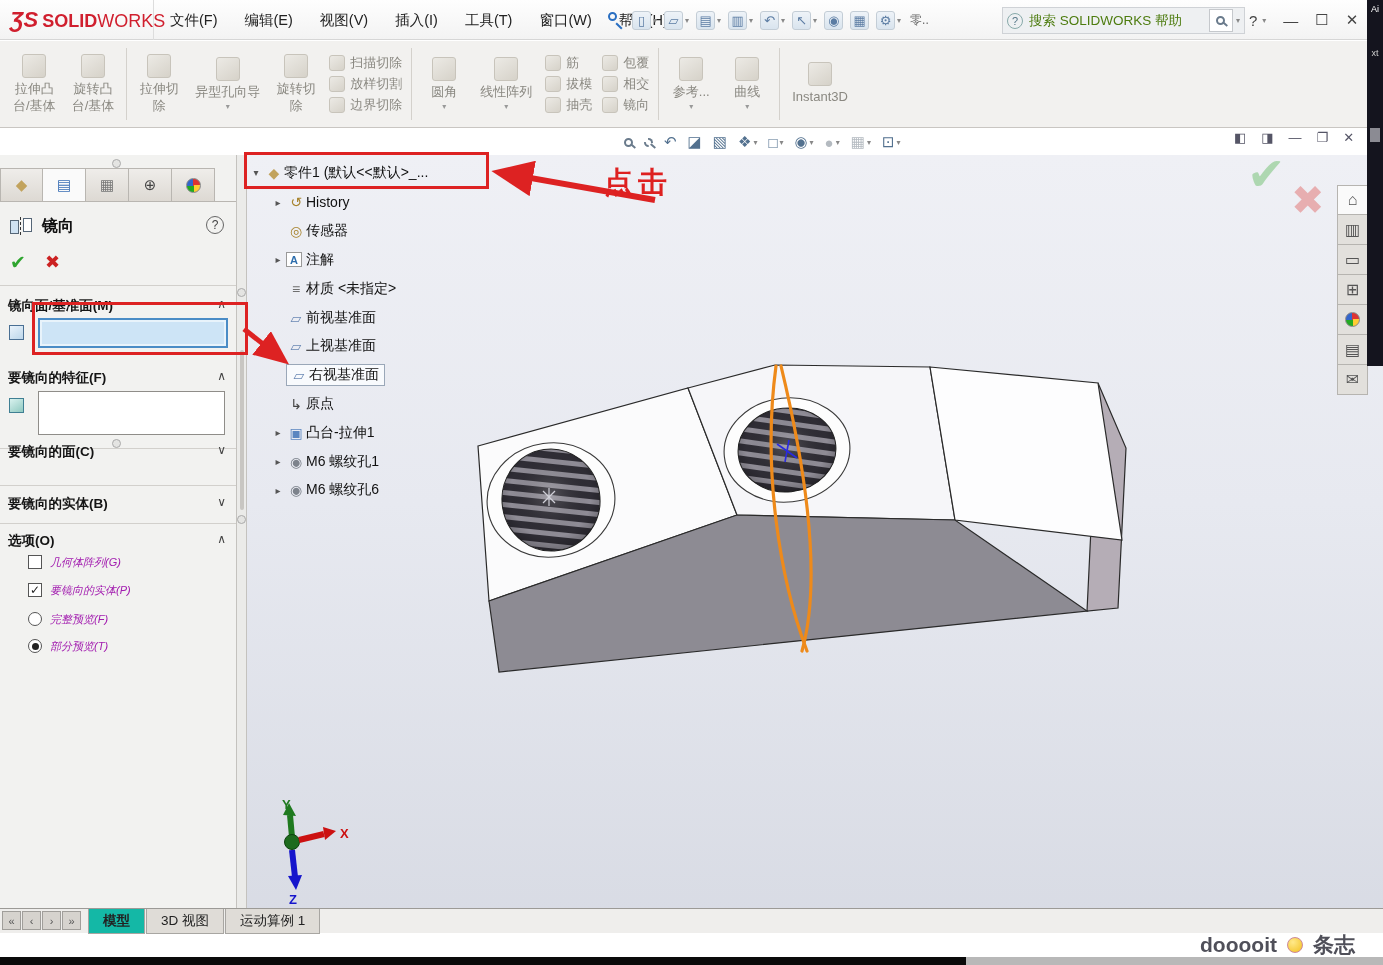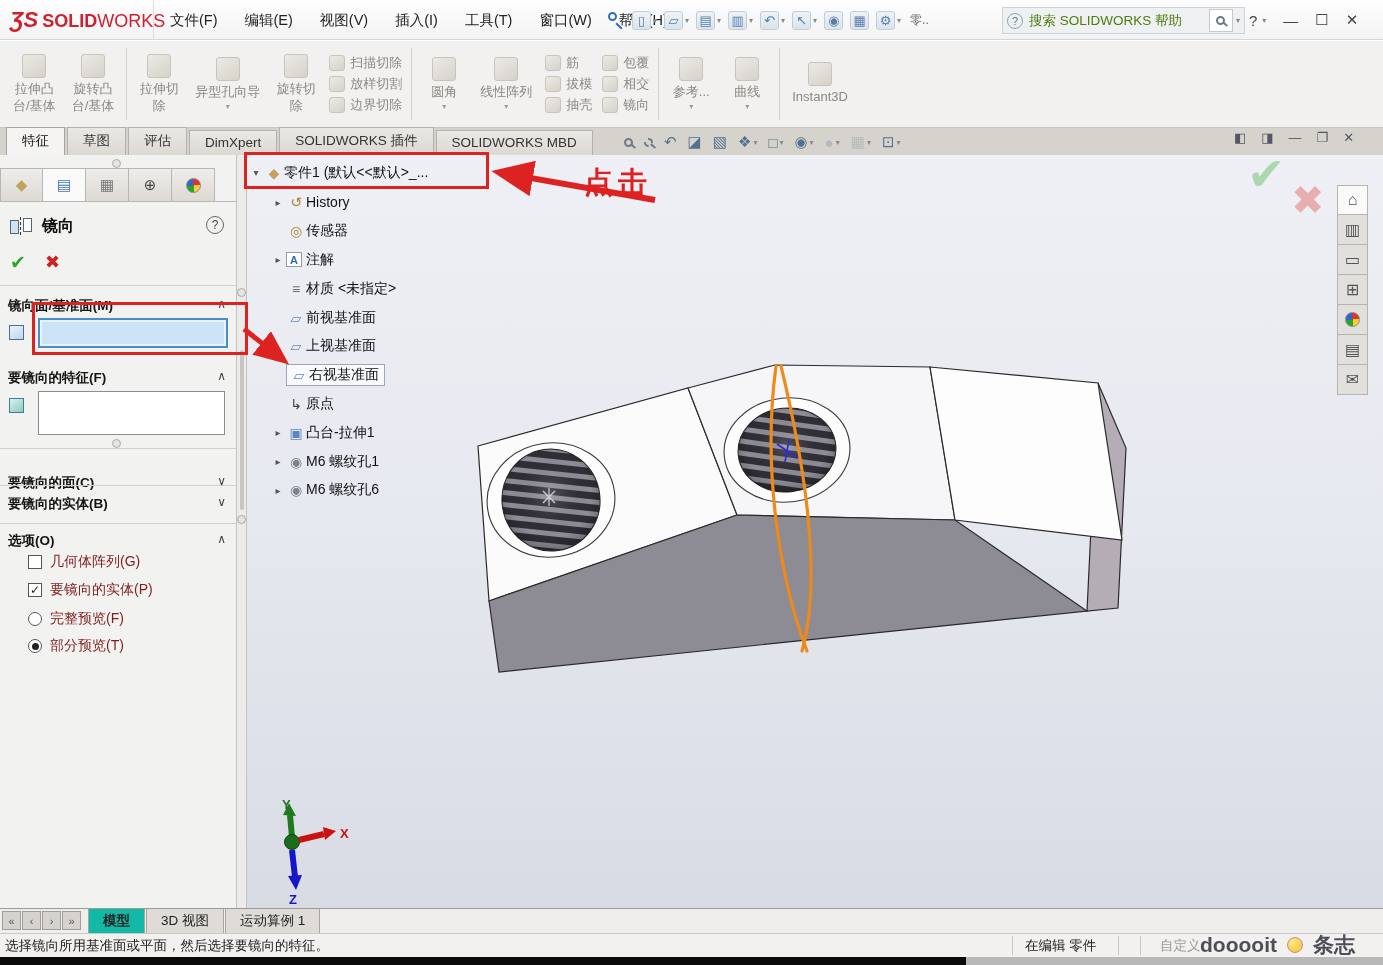--- a/index.html
+++ b/index.html
@@ -94,41 +94,41 @@
   .chev { position:absolute; right:10px; top:2px; font-size:12px; color:#444; }
   .cube-ic { position:absolute; width:15px; height:15px; background:linear-gradient(145deg,#eaf3fb,#bcd6ea); border:1px solid #4a6f93; }
   .selbox { position:absolute; left:38px; }
   .selbox.blue { top:163px; width:190px; height:30px; background:#cde4f6; border:2px solid #4a8cc6; box-shadow:inset 0 0 0 2px #e8f3fb; }
   .selbox.white { top:236px; width:187px; height:44px; background:#fff; border:1px solid #8f8d89; }
   .opt-row { position:absolute; left:28px; height:22px; display:flex; align-items:center; gap:8px; }
   .cb { width:14px; height:14px; border:1.5px solid #555; background:#fff; display:inline-flex; align-items:center; justify-content:center;
     font-size:12px; color:#222; font-weight:bold; }
   .rb { width:14px; height:14px; border:1.5px solid #555; border-radius:50%; background:#fff; position:relative; }
   .rb.on::after { content:""; position:absolute; left:2.5px; top:2.5px; width:7px; height:7px; border-radius:50%; background:#222; }
-  .opt-lab { font-size:14px; color:#7f1d1d; }
+  .opt-lab { font-size:11px; color:#a21caf;font-style:italic; }
 
   
   .divstrip { position:absolute; left:236px; top:155px; width:11px; height:775px; background:#ebebe9; border-left:1px solid #c4c2be; border-right:1px solid #c4c2be; }
   .thumb { position:absolute; left:3px; top:195px; width:4px; height:160px; background:#c8c6c2; border-radius:2px; }
 
   
   .tree { position:absolute; left:248px; top:157px; width:240px; }
   .trow { display:flex; align-items:center; height:28.8px; font-size:14px; color:#111; }
   .trow.root { height:31px; }
   .tarrow { width:16px; text-align:center; font-size:10px; color:#555; flex:0 0 16px; }
   .trow.child { padding-left:22px; }
   .tic { width:20px; flex:0 0 20px; text-align:center; font-size:14px; }
   .tic.boxed { width:16px; flex:0 0 16px; height:15px; line-height:14px; border:1px solid #999; background:#fff;
     font-size:11px; font-weight:bold; margin-right:4px; }
   .tlabel { white-space:nowrap; }
   .selwrap { display:inline-flex; align-items:center; border:1px solid #9aa7b8; background:rgba(250,253,255,.85); padding:1px 5px 1px 2px; }
 
   
   .ann-rect { position:absolute; border:3px solid #dd2222; z-index:56; }
-  .ann-text { position:absolute; left:584px; top:163px; color:#de2020; font-size:29px; font-weight:600; letter-spacing:5px; z-index:56; }
+  .ann-text { position:absolute; left:604px; top:163px; color:#de2020; font-size:29px; font-weight:600; letter-spacing:5px; z-index:56; }
   svg.overlay { position:absolute; left:0; top:0; z-index:55; pointer-events:none; }
 
   
   .model-svg { position:absolute; left:203px; top:195px; } 
   .triad-svg { position:absolute; left:15px; top:640px; }
   .confirm-check { position:absolute; left:1000px; top:-8px; font-size:46px; color:rgba(120,195,120,.55); }
   .confirm-x { position:absolute; left:1044px; top:22px; font-size:40px; color:rgba(226,130,130,.6); }
 
   
   .taskpane { position:absolute; left:1337px; top:185px; width:31px; z-index:30; }
@@ -334,28 +334,20 @@
       </div>
       <div class="rsep"></div>
       <div class="rgroup">
         <div class="rbig">
           <div class="ric"></div>
           <div class="rlabel">Instant3D</div>
         </div>
       </div>
     </div>
 
-  <div class="tabbar" id="tabRow">
-      <div class="tab active">特征</div>
-      <div class="tab">草图</div>
-      <div class="tab">评估</div>
-      <div class="tab">DimXpert</div>
-      <div class="tab">SOLIDWORKS 插件</div>
-      <div class="tab">SOLIDWORKS MBD</div>
-    </div>
   <div class="headsup" id="headsupRow">
       <span class="hicon">
         <span class="mag"></span>
       </span>
       <span class="hicon">
         <span class="mag dashed"></span>
       </span>
       <span class="hicon">
         <span>↶</span>
       </span>
@@ -564,21 +556,21 @@
     <div class="psec" style="top:212px;">
       <span class="lab">要镜向的特征(F)</span>
       <span class="chev">∧</span>
     </div>
     <span class="cube-ic" style="left:9px; top:243px; background:linear-gradient(145deg,#d9f2ef,#8fc9c0); border-color:#3f7f93;"></span>
     <div class="selbox white"></div>
 
     <div class="knob" style="left:112px; top:284px;"></div>
     <div class="phr" style="top:293px;"></div>
 
-    <div class="psec" style="top:317px;">
+    <div class="psec" style="top:286px;">
       <span class="lab">要镜向的面(C)</span>
       <span class="chev">∨</span>
     </div>
     <div class="phr" style="top:330px;"></div>
 
     <div class="psec" style="top:338px;">
       <span class="lab">要镜向的实体(B)</span>
       <span class="chev">∨</span>
     </div>
     <div class="phr" style="top:368px;"></div>
@@ -642,43 +634,40 @@
       <div class="tp-btn">
         <span class="wheel"></span>
       </div>
       <div class="tp-btn">
         <span>▤</span>
       </div>
       <div class="tp-btn">
         <span>✉</span>
       </div>
     </div>
+  <div class="darkstrip">
+    <div class="t1">Ai</div>
+    <div class="t2">xt</div>
+    <div class="blk"></div>
+  </div>
 
   <div class="btabsbar">
     <div class="bnav" id="bNav">
         <span>«</span>
         <span>‹</span>
         <span>›</span>
         <span>»</span>
       </div>
     <div class="btabs" id="bTabs">
         <div class="btab active">模型</div>
         <div class="btab">3D 视图</div>
         <div class="btab">运动算例 1</div>
       </div>
   </div>
 
-  <div class="statusbar">
-    <span class="status-msg">选择镜向所用基准面或平面，然后选择要镜向的特征。</span>
-    <span class="ssep" style="left:1012px;"></span>
-    <span class="status-edit">在编辑 零件</span>
-    <span class="ssep" style="left:1118px;"></span>
-    <span class="ssep" style="left:1140px;"></span>
-    <span class="status-custom">自定义</span>
-  </div>
   <div class="watermark">
     <span>dooooit</span>
     <span class="wm-ball"></span>
     <span>条志</span>
   </div>
   <div class="blackstrip"></div>
   <div class="graystrip"></div>
 </div>
 
 </body></html>

